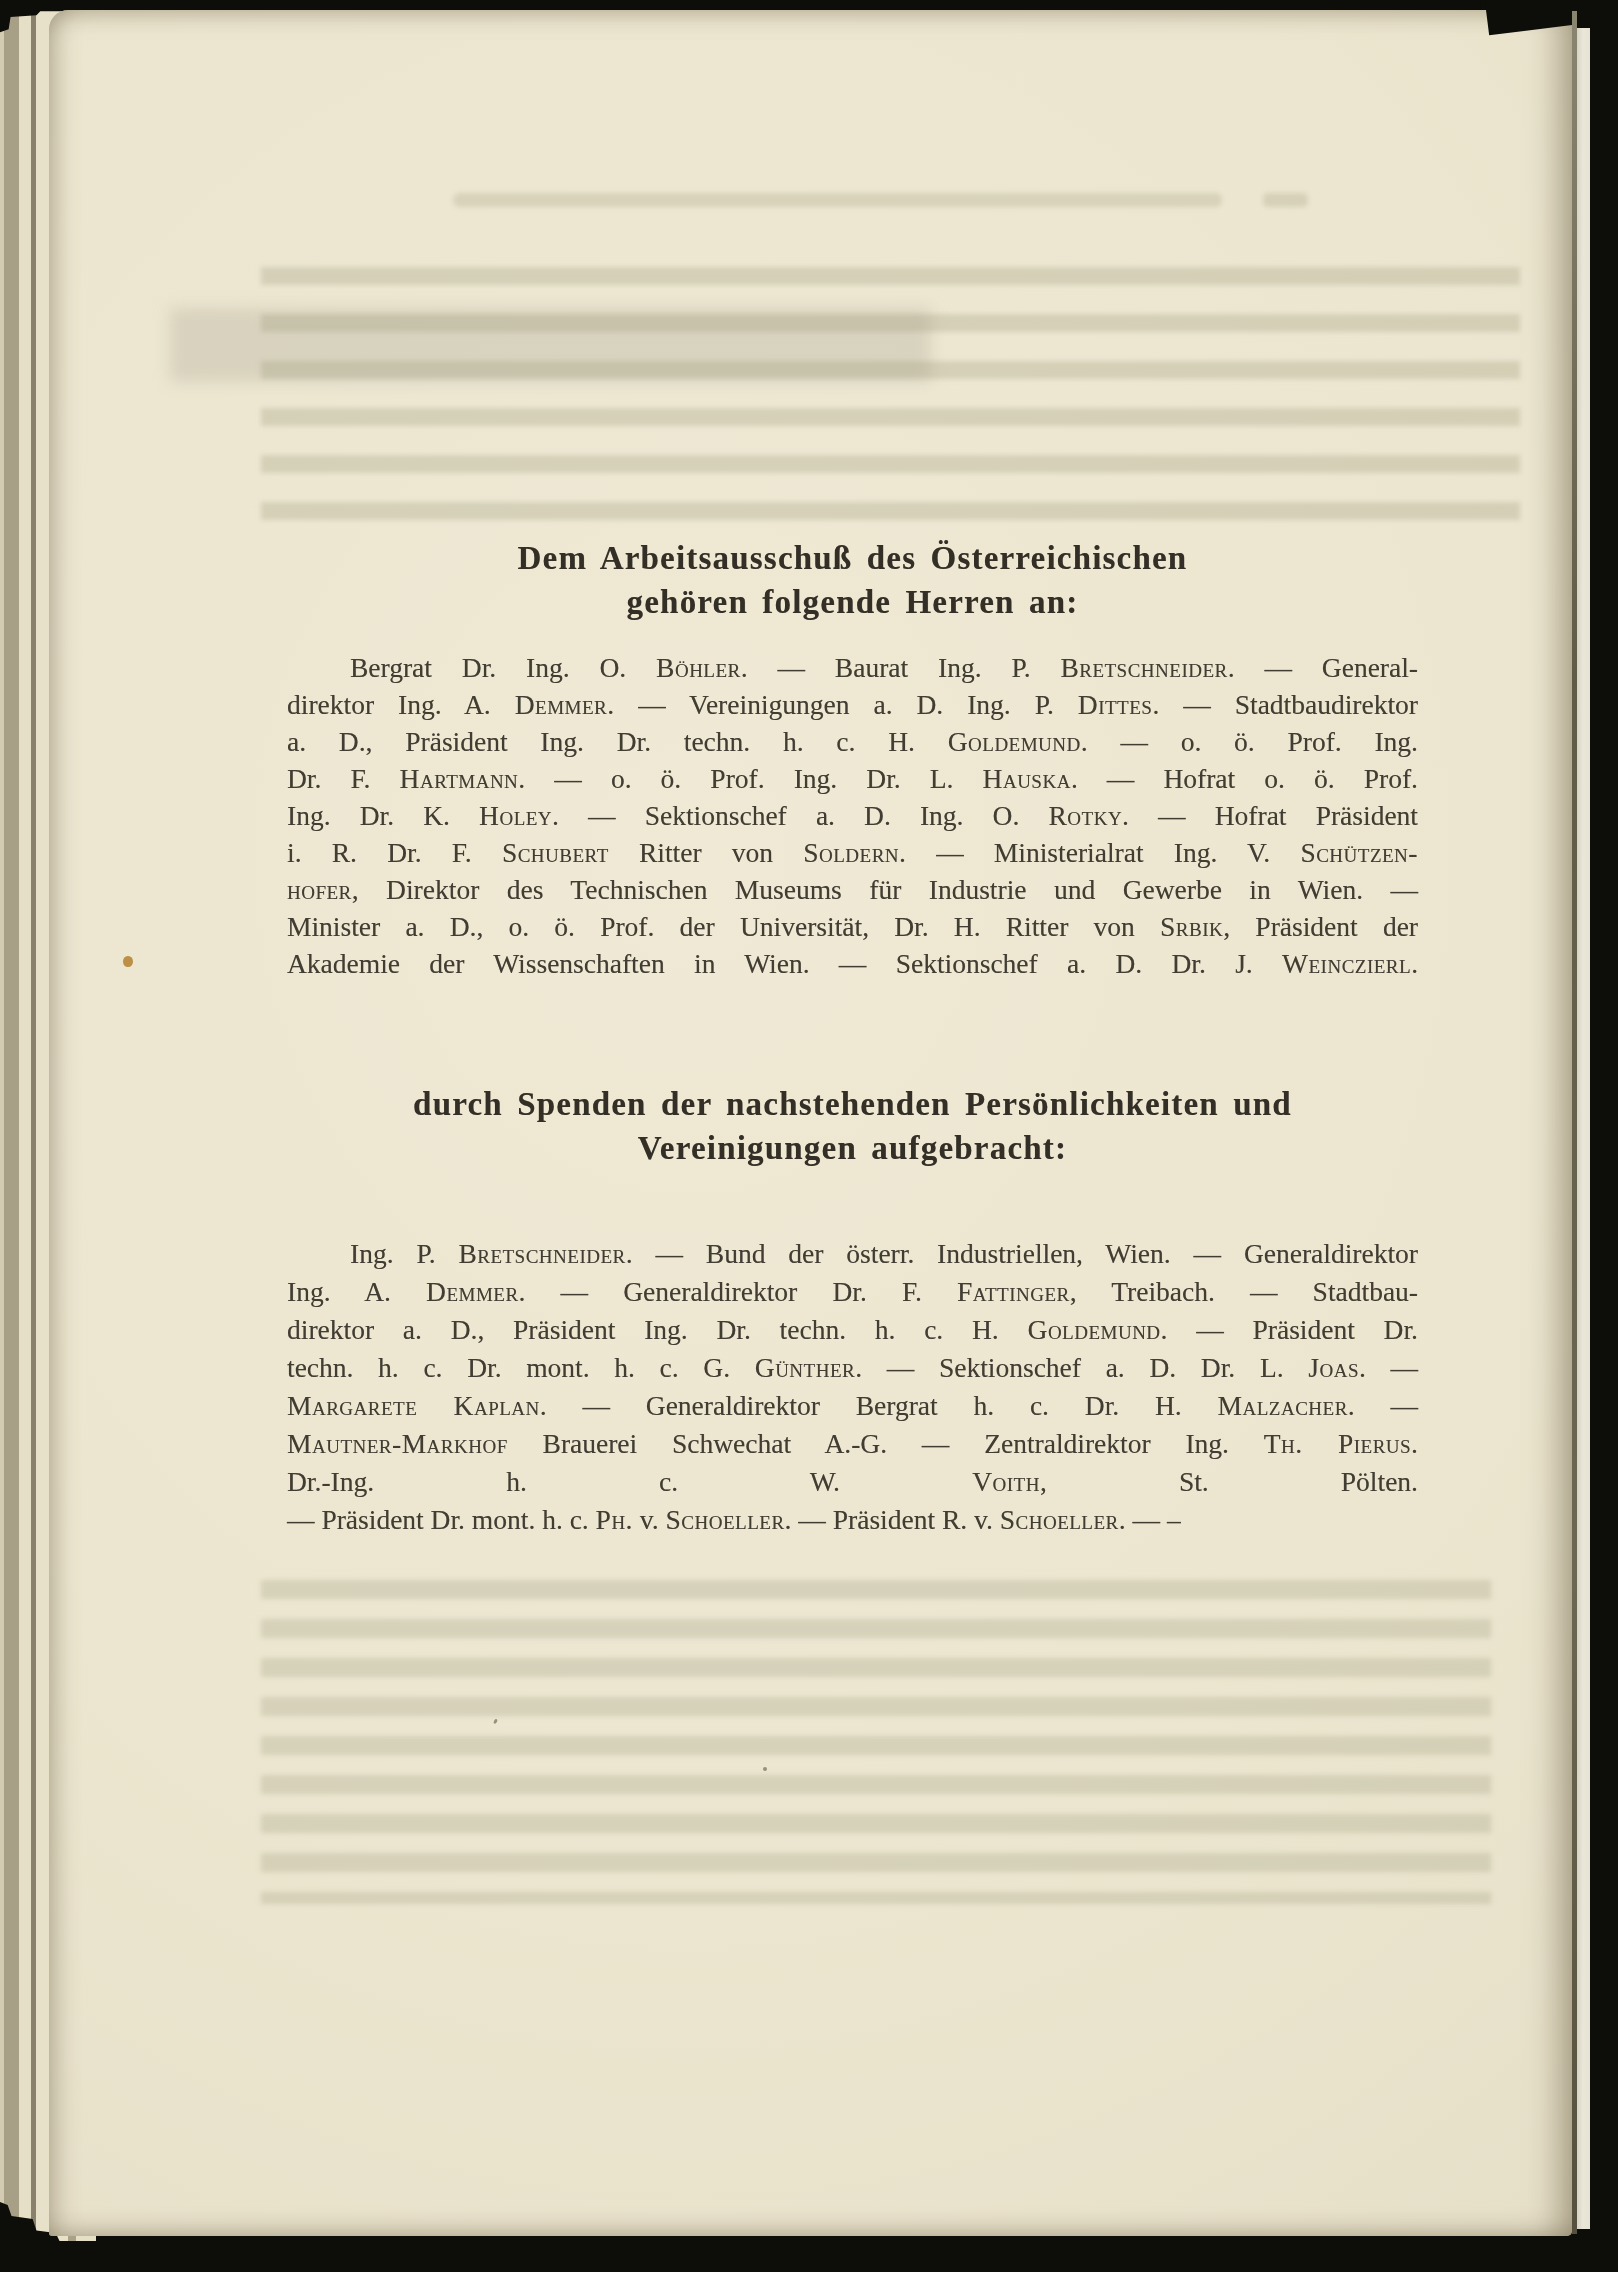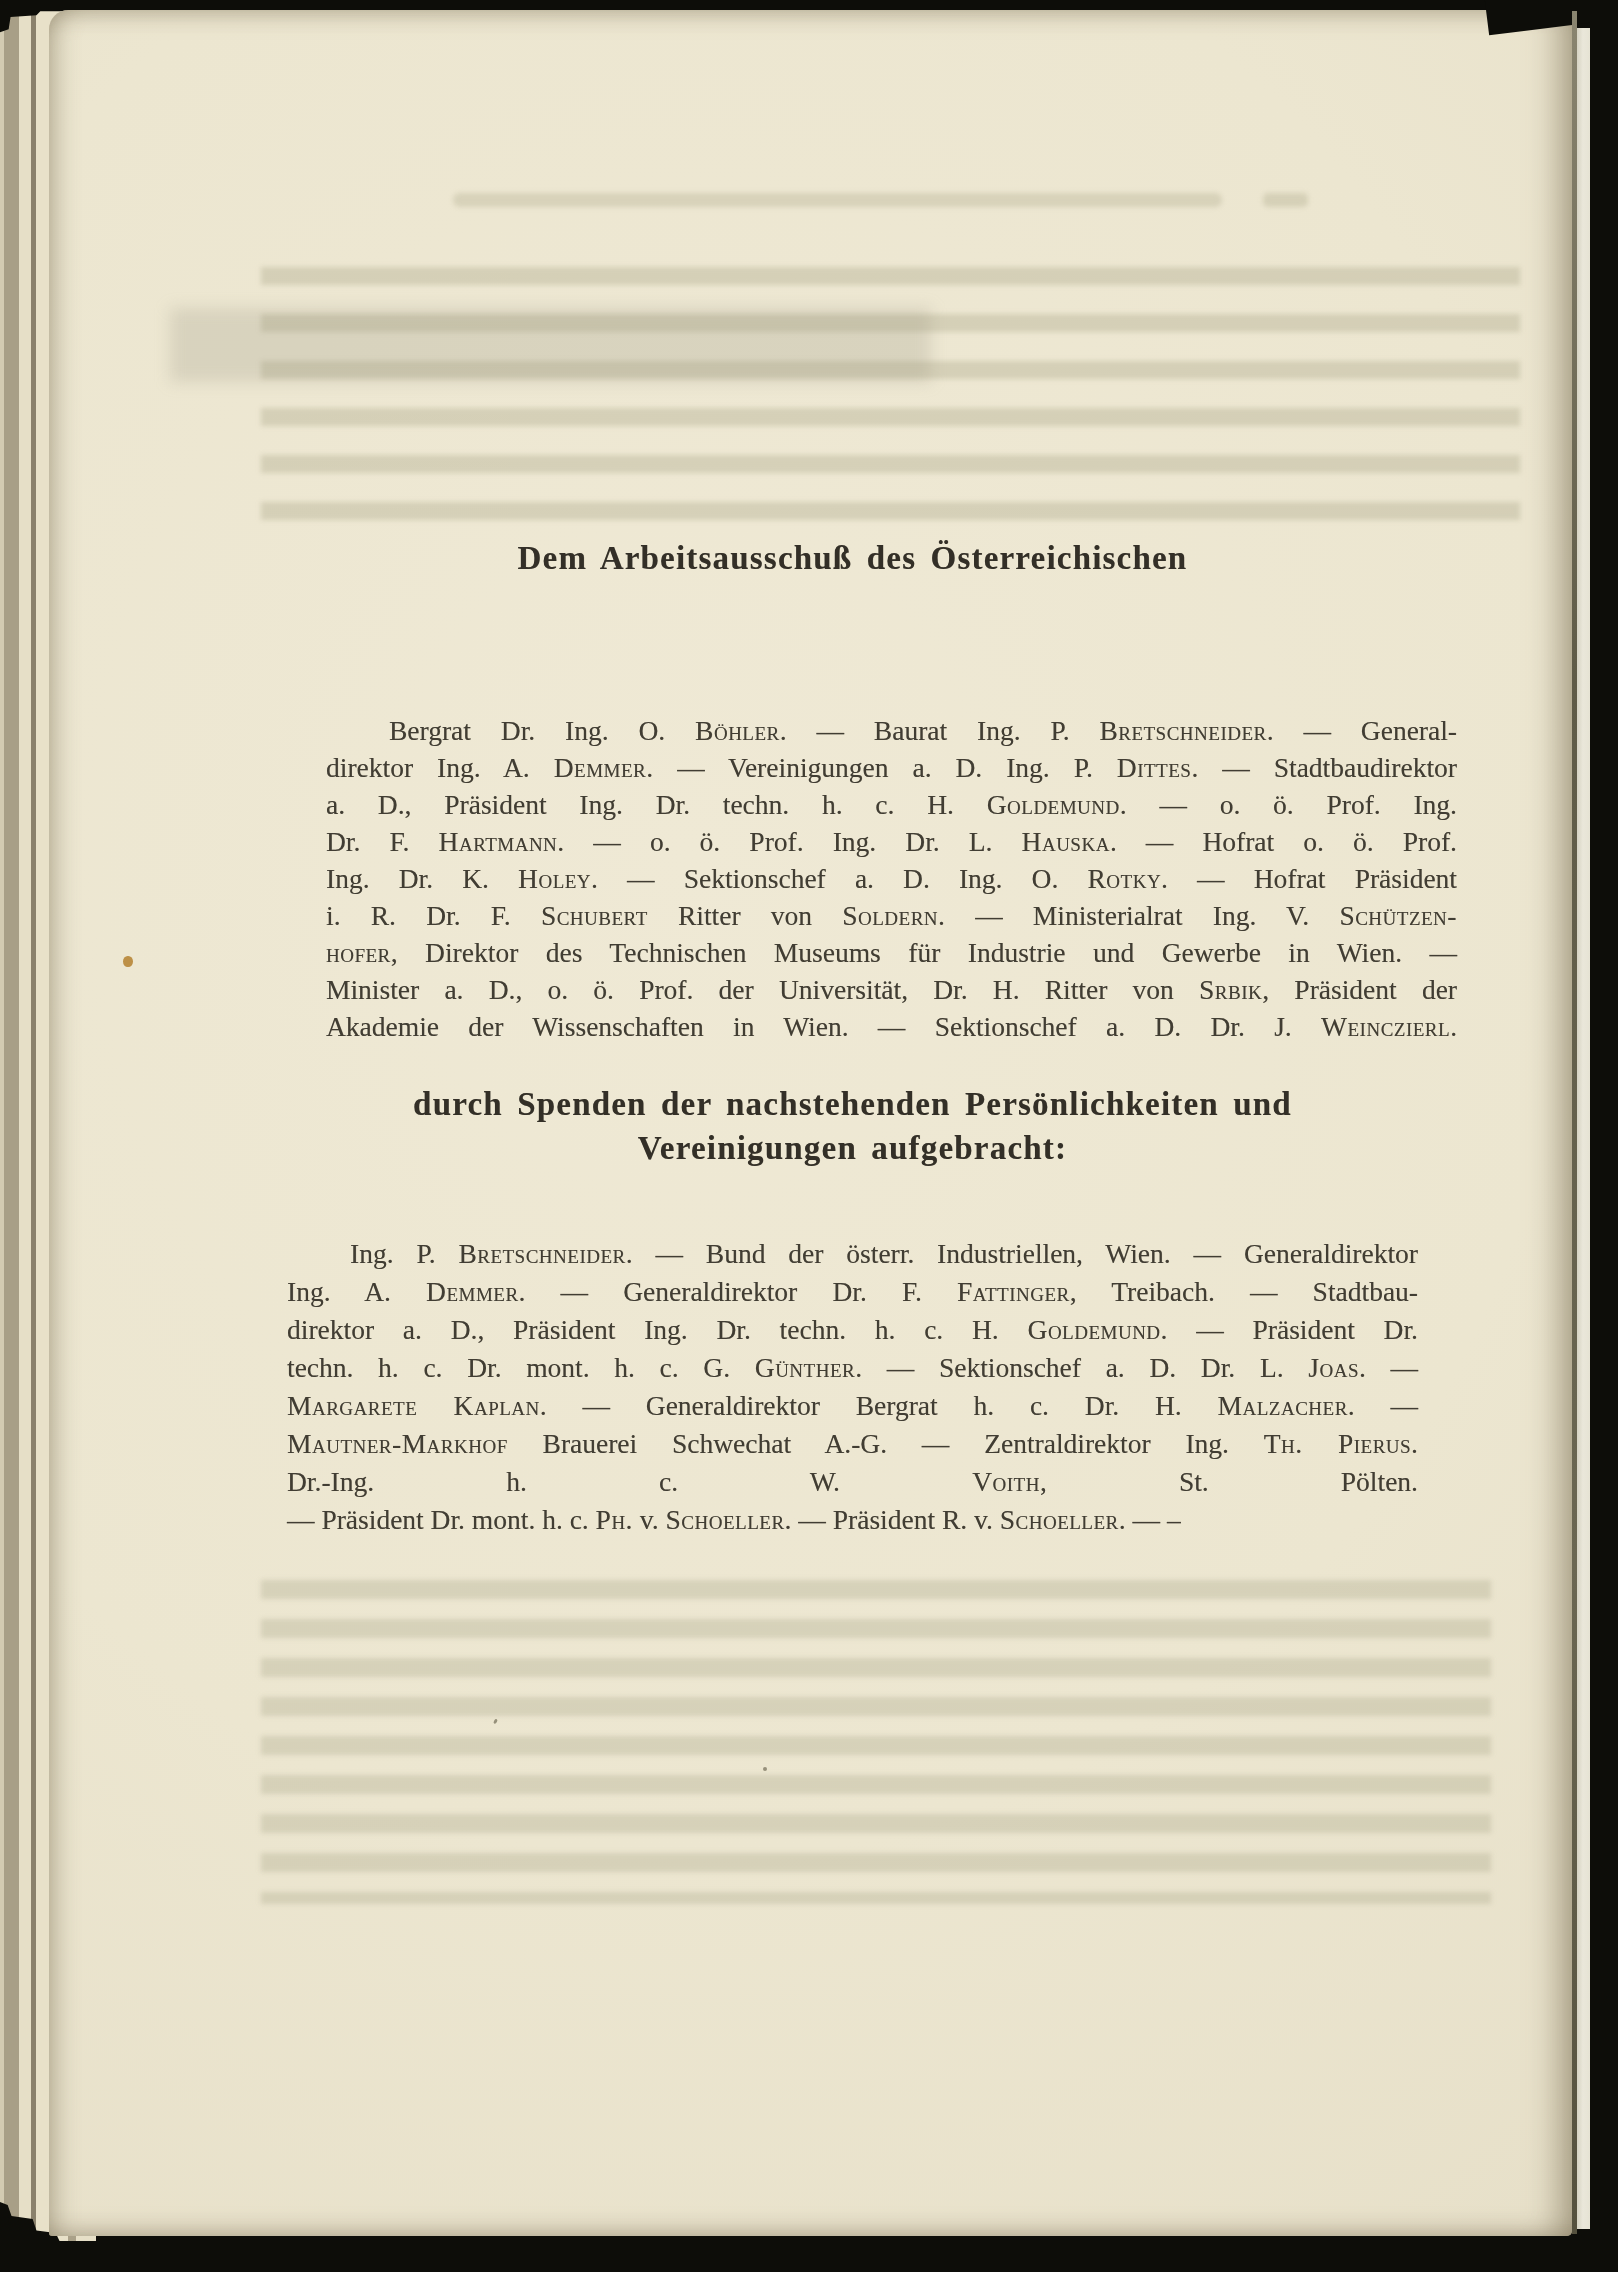--- a/index.html
+++ b/index.html
@@ -98,21 +98,21 @@
   .heading{
     font-weight:700;color:#332f27;
     font-size:33px;line-height:44px;
     letter-spacing:1.2px;word-spacing:4.9px;
   }
   .heading .pline{text-align:center;text-align-last:center;}
   .para{font-size:27.5px;}
   .para .pline{text-align:justify;text-align-last:justify;}
   .para .pline:first-child{text-indent:63px;}
   .para.last-left .pline:last-child{text-align-last:left;}
-  #committee-list{top:712px;line-height:37px;margin-left:39px;}
+  #committee-list{top:649px;line-height:37px;}
   #committee-heading{top:536px;}
   #donors-heading{top:1082px;}
   #donors-list{top:1235px;line-height:38px;}
   .sc{font-variant:small-caps;letter-spacing:0.5px;}
 </style>
 </head>
 <body>
 
 <div id="book-scan">
 
@@ -129,20 +129,21 @@
   <div id="bleed-through-block" class="bleed"></div>
   <div id="bleed-through-top-lines" class="bleed"></div>
   <div id="bleed-through-bottom-lines" class="bleed"></div>
 
   <div id="foxing-spot"></div>
   <div id="ink-speck-1" class="ink-speck"></div>
   <div id="ink-speck-2" class="ink-speck"></div>
 
   <div id="committee-heading" class="textblock heading">
       <div class="pline"><span>Dem Arbeitsausschuß des Österreichischen</span></div>
+      <div class="pline"><span>gehören folgende Herren an:</span></div>
     </div>
 
   <div id="committee-list" class="textblock para justify-all">
       <div class="pline"><span>Bergrat Dr. Ing. O. </span><span class="sc">Böhler</span><span>. — Baurat Ing. P. </span><span class="sc">Bretschneider</span><span>. — General-</span></div>
       <div class="pline"><span>direktor Ing. A. </span><span class="sc">Demmer</span><span>. — Vereinigungen a. D. Ing. P. </span><span class="sc">Dittes</span><span>. — Stadtbaudirektor</span></div>
       <div class="pline"><span>a. D., Präsident Ing. Dr. techn. h. c. H. </span><span class="sc">Goldemund</span><span>. — o. ö. Prof. Ing.</span></div>
       <div class="pline"><span>Dr. F. </span><span class="sc">Hartmann</span><span>. — o. ö. Prof. Ing. Dr. L. </span><span class="sc">Hauska</span><span>. — Hofrat o. ö. Prof.</span></div>
       <div class="pline"><span>Ing. Dr. K. </span><span class="sc">Holey</span><span>. — Sektionschef a. D. Ing. O. </span><span class="sc">Rotky</span><span>. — Hofrat Präsident</span></div>
       <div class="pline"><span>i. R. Dr. F. </span><span class="sc">Schubert</span><span> Ritter von </span><span class="sc">Soldern</span><span>. — Ministerialrat Ing. V. </span><span class="sc">Schützen-</span></div>
       <div class="pline"><span class="sc">hofer</span><span>, Direktor des Technischen Museums für Industrie und Gewerbe in Wien. —</span></div>

